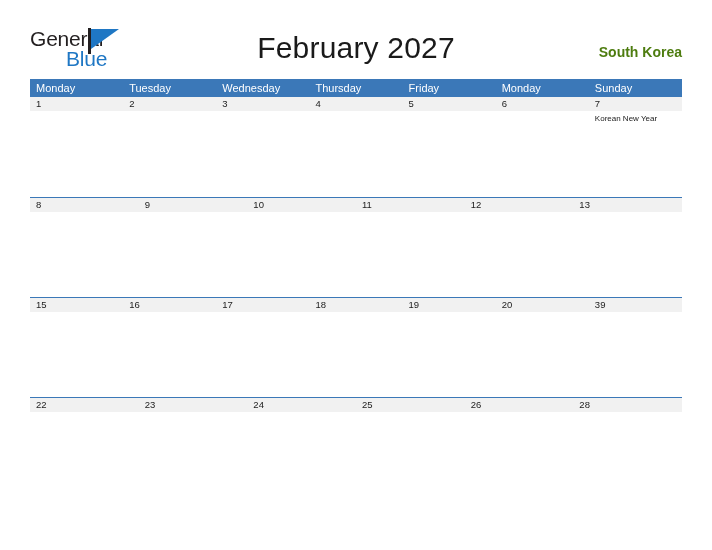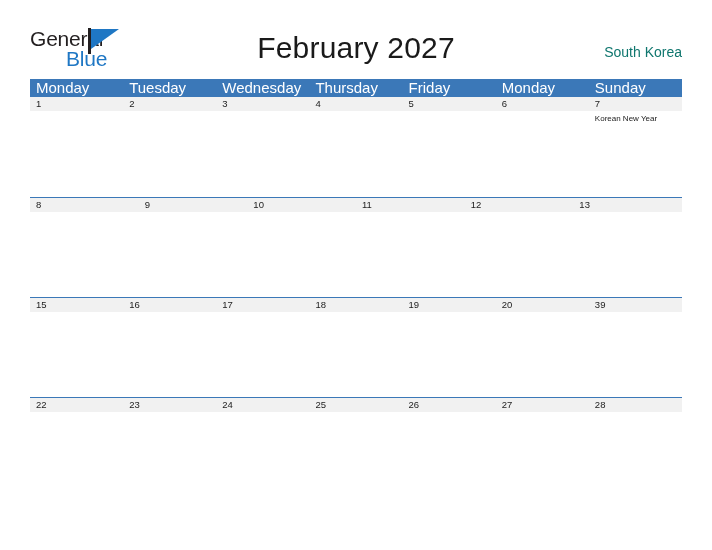--- a/index.html
+++ b/index.html
@@ -85,42 +85,43 @@
     color: #1a1a1a;
     line-height: 44px;
     letter-spacing: 0.2px;
   }
 
   .country {
     position: absolute;
     right: 0;
     top: 0;
     font-size: 14px;
-    color: #0f766e;
+    color: #4d7c0f;
     line-height: 52px;
     white-space: nowrap;
+    font-weight: bold;
   }
 
   
   .calendar {
     position: absolute;
     left: 30px;
     top: 79px;
     width: 652px;
   }
 
   .weekdays {
     display: flex;
     background: #3b78b8;
     height: 18px;
   }
   .weekday {
     flex: 1 1 0;
     color: #ffffff;
-    font-size: 15px;
+    font-size: 11px;
     line-height: 18px;
     padding-left: 6px;
     box-sizing: border-box;
     white-space: nowrap;
     overflow: hidden;
   }
 
   .week {
     border-top: 1.5px solid #3b78b8;
     height: 100px;
@@ -314,24 +315,20 @@
             </div>
             <div class="daycell">
               <span class="daynum">25</span>
               <div class="events"></div>
             </div>
             <div class="daycell">
               <span class="daynum">26</span>
               <div class="events"></div>
             </div>
             <div class="daycell">
-              <span class="daynum">27</span>
-              <div class="events"></div>
-            </div>
-            <div class="daycell">
               <span class="daynum">28</span>
               <div class="events"></div>
             </div>
           </div>
         </div>
       </div>
 
   </div>
 
 </div>

